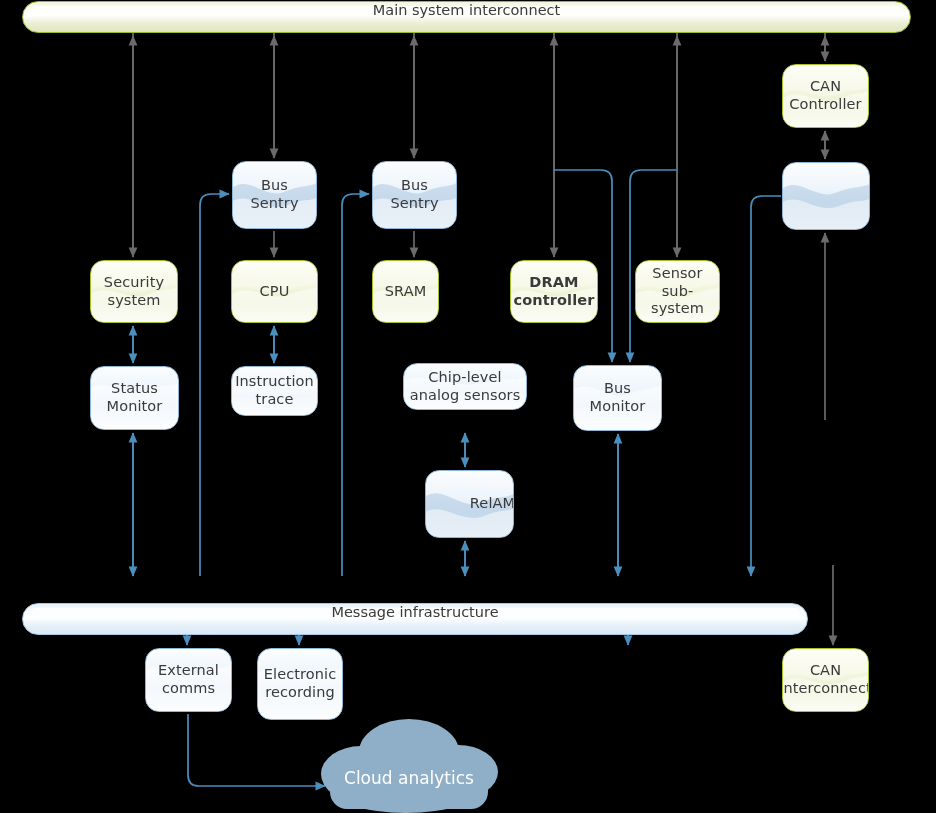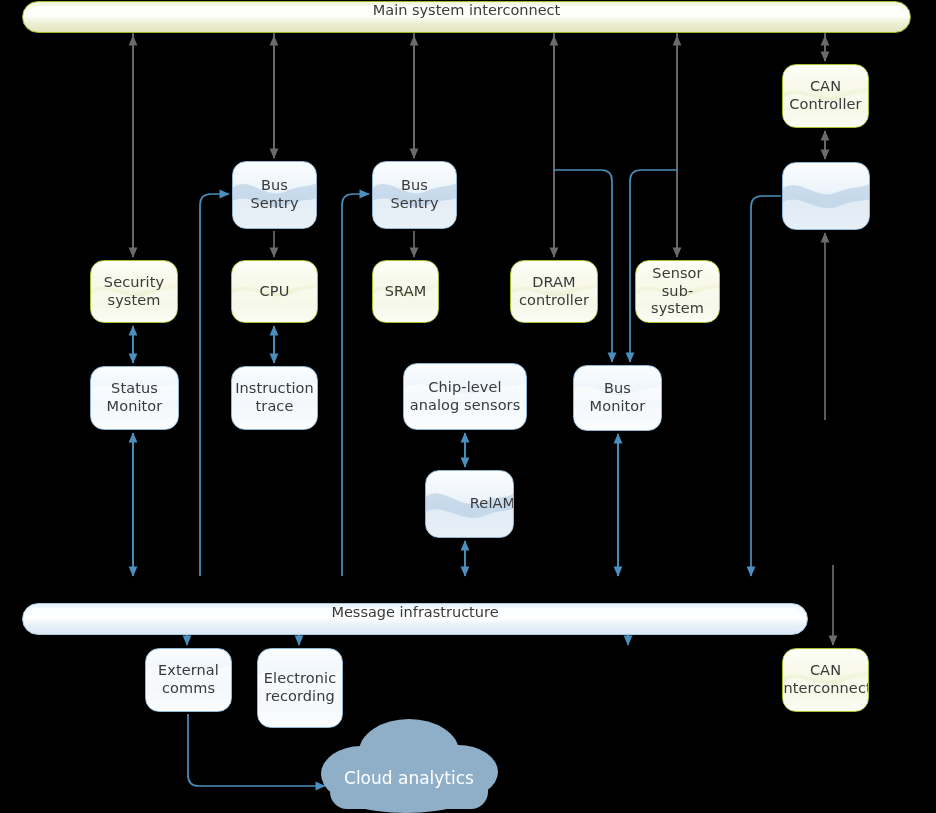--- a/index.html
+++ b/index.html
@@ -199,21 +199,21 @@
   </div>
 
   <div class="node green" style="left:231px;top:260px;width:87px;height:63px;">
     <svg class="wave" viewBox="0 0 87 63" preserveAspectRatio="none">
       <path d="M0,34 C20,22 38,44 60,34 C74,28 82,30 87,27 L87,63 L0,63 Z" fill="rgba(255,255,255,.55)"></path>
       <path d="M0,30 C18,18 36,40 58,30 C72,24 82,26 87,23 L87,0 L0,0 Z" fill="rgba(255,255,255,.30)"></path>
     </svg>
     <span class="lbl">CPU</span>
   </div>
 
-  <div class="node blue" style="left:231px;top:366px;width:87px;height:64px;">
+  <div class="node blue" style="left:231px;top:366px;width:87px;height:50px;">
     <svg class="wave" viewBox="0 0 87 64" preserveAspectRatio="none">
       <path d="M0,22 C20,10 36,34 58,24 C72,18 82,20 87,17 L87,64 L0,64 Z" fill="rgba(255,255,255,.60)"></path>
     </svg>
     <span class="lbl">Instruction trace</span>
   </div>
 
   <div class="node blue" style="left:372px;top:161px;width:85px;height:68px;">
     <svg class="wave" viewBox="0 0 85 68" preserveAspectRatio="none">
       <path d="M0,26 C18,14 34,40 55,30 C68,24 78,26 85,22 L85,68 L0,68 Z" fill="rgba(160,190,220,.45)"></path>
       <path d="M0,40 C18,30 36,54 57,44 C70,38 80,40 85,37 L85,68 L0,68 Z" fill="rgba(255,255,255,.55)"></path>
@@ -222,36 +222,36 @@
   </div>
 
   <div class="node green" style="left:372px;top:260px;width:67px;height:63px;">
     <svg class="wave" viewBox="0 0 86 63" preserveAspectRatio="none">
       <path d="M0,34 C20,22 38,44 60,34 C74,28 82,30 86,27 L86,63 L0,63 Z" fill="rgba(255,255,255,.55)"></path>
       <path d="M0,30 C18,18 36,40 58,30 C72,24 82,26 86,23 L86,0 L0,0 Z" fill="rgba(255,255,255,.30)"></path>
     </svg>
     <span class="lbl">SRAM</span>
   </div>
 
-  <div class="node blue" style="left:403px;top:363px;width:124px;height:67px;">
+  <div class="node blue" style="left:403px;top:363px;width:124px;height:47px;">
     <svg class="wave" viewBox="0 0 124 67" preserveAspectRatio="none">
       <path d="M0,24 C26,12 50,38 80,28 C100,21 112,24 124,20 L124,67 L0,67 Z" fill="rgba(255,255,255,.60)"></path>
     </svg>
     <span class="lbl">Chip-level analog sensors</span>
   </div>
 
   <div class="node blue" style="left:425px;top:470px;width:89px;height:68px;padding-left:46px;">
     <svg class="wave" viewBox="0 0 89 68" preserveAspectRatio="none">
       <path d="M0,26 C18,14 36,42 58,32 C72,26 82,28 89,24 L89,68 L0,68 Z" fill="rgba(160,190,220,.45)"></path>
       <path d="M0,42 C18,32 38,56 60,46 C74,40 82,42 89,39 L89,68 L0,68 Z" fill="rgba(255,255,255,.50)"></path>
     </svg>
     <span class="lbl">RelAM</span>
   </div>
 
-  <div class="node green" style="left:510px;top:260px;width:88px;height:63px;">
+  <div class="node green" style="left:510px;top:260px;width:88px;height:63px;font-weight:bold;">
     <svg class="wave" viewBox="0 0 88 63" preserveAspectRatio="none">
       <path d="M0,34 C20,22 38,44 60,34 C74,28 82,30 88,27 L88,63 L0,63 Z" fill="rgba(255,255,255,.55)"></path>
       <path d="M0,30 C18,18 36,40 58,30 C72,24 82,26 88,23 L88,0 L0,0 Z" fill="rgba(255,255,255,.30)"></path>
     </svg>
     <span class="lbl">DRAM controller</span>
   </div>
 
   <div class="node green" style="left:635px;top:260px;width:85px;height:63px;">
     <svg class="wave" viewBox="0 0 85 63" preserveAspectRatio="none">
       <path d="M0,34 C20,22 38,44 58,34 C72,28 80,30 85,27 L85,63 L0,63 Z" fill="rgba(255,255,255,.55)"></path>
@@ -282,21 +282,21 @@
     </svg>
   </div>
 
   <div class="node blue" style="left:145px;top:648px;width:87px;height:64px;">
     <svg class="wave" viewBox="0 0 87 64" preserveAspectRatio="none">
       <path d="M0,22 C20,10 36,34 58,24 C72,18 82,20 87,17 L87,64 L0,64 Z" fill="rgba(255,255,255,.60)"></path>
     </svg>
     <span class="lbl">External comms</span>
   </div>
 
-  <div class="node blue" style="left:257px;top:648px;width:86px;height:80px;">
+  <div class="node blue" style="left:257px;top:648px;width:86px;height:72px;">
     <svg class="wave" viewBox="0 0 86 64" preserveAspectRatio="none">
       <path d="M0,22 C20,10 36,34 58,24 C72,18 82,20 86,17 L86,64 L0,64 Z" fill="rgba(255,255,255,.60)"></path>
     </svg>
     <span class="lbl">Electronic recording</span>
   </div>
 
 
   <div class="node green" style="left:782px;top:648px;width:87px;height:64px;">
     <svg class="wave" viewBox="0 0 87 64" preserveAspectRatio="none">
       <path d="M0,34 C20,22 38,44 60,34 C74,28 82,30 87,27 L87,64 L0,64 Z" fill="rgba(255,255,255,.55)"></path>

